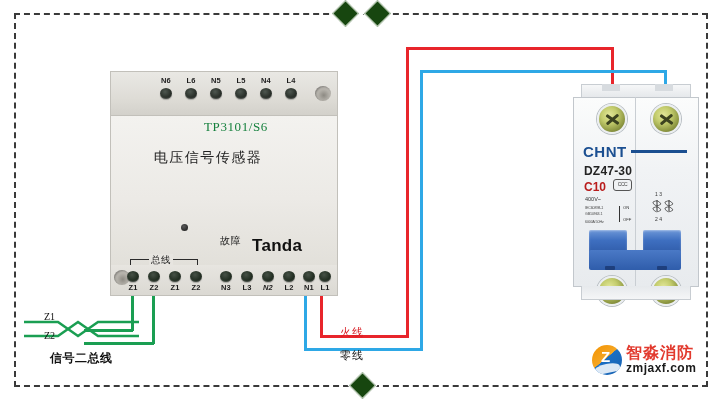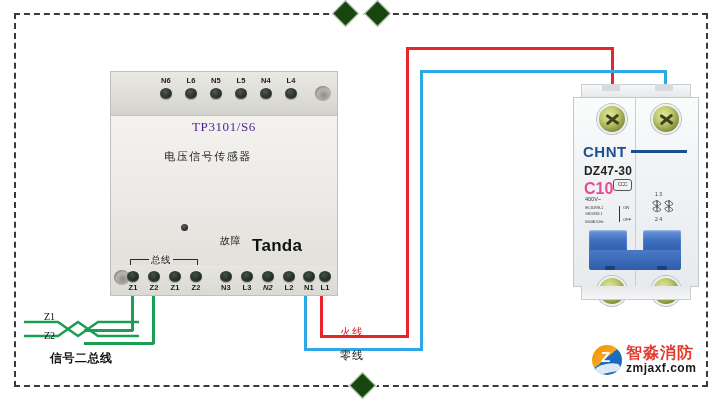--- a/index.html
+++ b/index.html
@@ -73,25 +73,25 @@
     background:radial-gradient(circle at 42% 34%,#465146 0%,#243024 55%,#101610 100%);
   }
   .mount-hole{
     position:absolute;width:16px;height:15px;border-radius:50%;
     background:radial-gradient(circle at 55% 62%,#8d8a83 0%,#b5b2ab 45%,#d8d5ce 100%);
     box-shadow:inset 1px 1px 2px rgba(0,0,0,.35);
   }
   .model-text{
     position:absolute;width:228px;text-align:center;
     font-family:"Liberation Serif","DejaVu Serif",serif;
-    font-size:13px;color:#4c1d95;letter-spacing:.6px;
+    font-size:13px;color:#15803d;letter-spacing:.6px;margin-left:12px;
   }
   .cn-title{
     position:absolute;width:196px;text-align:center;
-    font-size:11px;color:#1f1f1f;font-weight:500;letter-spacing:1.5px;
+    font-size:14px;color:#1f1f1f;font-weight:500;letter-spacing:1.5px;
   }
   .fault-led{
     position:absolute;width:7px;height:7px;border-radius:50%;
     background:radial-gradient(circle at 40% 35%,#5a5a5a,#161616);
   }
   .fault-label{
     position:absolute;font-size:10px;color:#222;letter-spacing:.5px;
   }
   .brand-tanda{
     position:absolute;
@@ -157,21 +157,21 @@
     letter-spacing:.5px;font-family:"Liberation Sans",sans-serif;
   }
   .brk-logo-bar{
     position:absolute;height:3px;background:#1b4f91;
   }
   .brk-model{
     position:absolute;font-size:12px;font-weight:bold;color:#232323;
     letter-spacing:.2px;
   }
   .brk-rating{
-    position:absolute;font-size:16px;font-weight:bold;color:#ec4899;
+    position:absolute;font-size:12px;font-weight:bold;color:#b91c1c;
   }
   .brk-volt{
     position:absolute;font-size:5.5px;color:#333;
   }
   .brk-fine{
     position:absolute;font-size:3.6px;color:#444;line-height:1.55;
     letter-spacing:-.1px;white-space:nowrap;
   }
   .ccc-mark{
     position:absolute;width:17px;height:10px;

